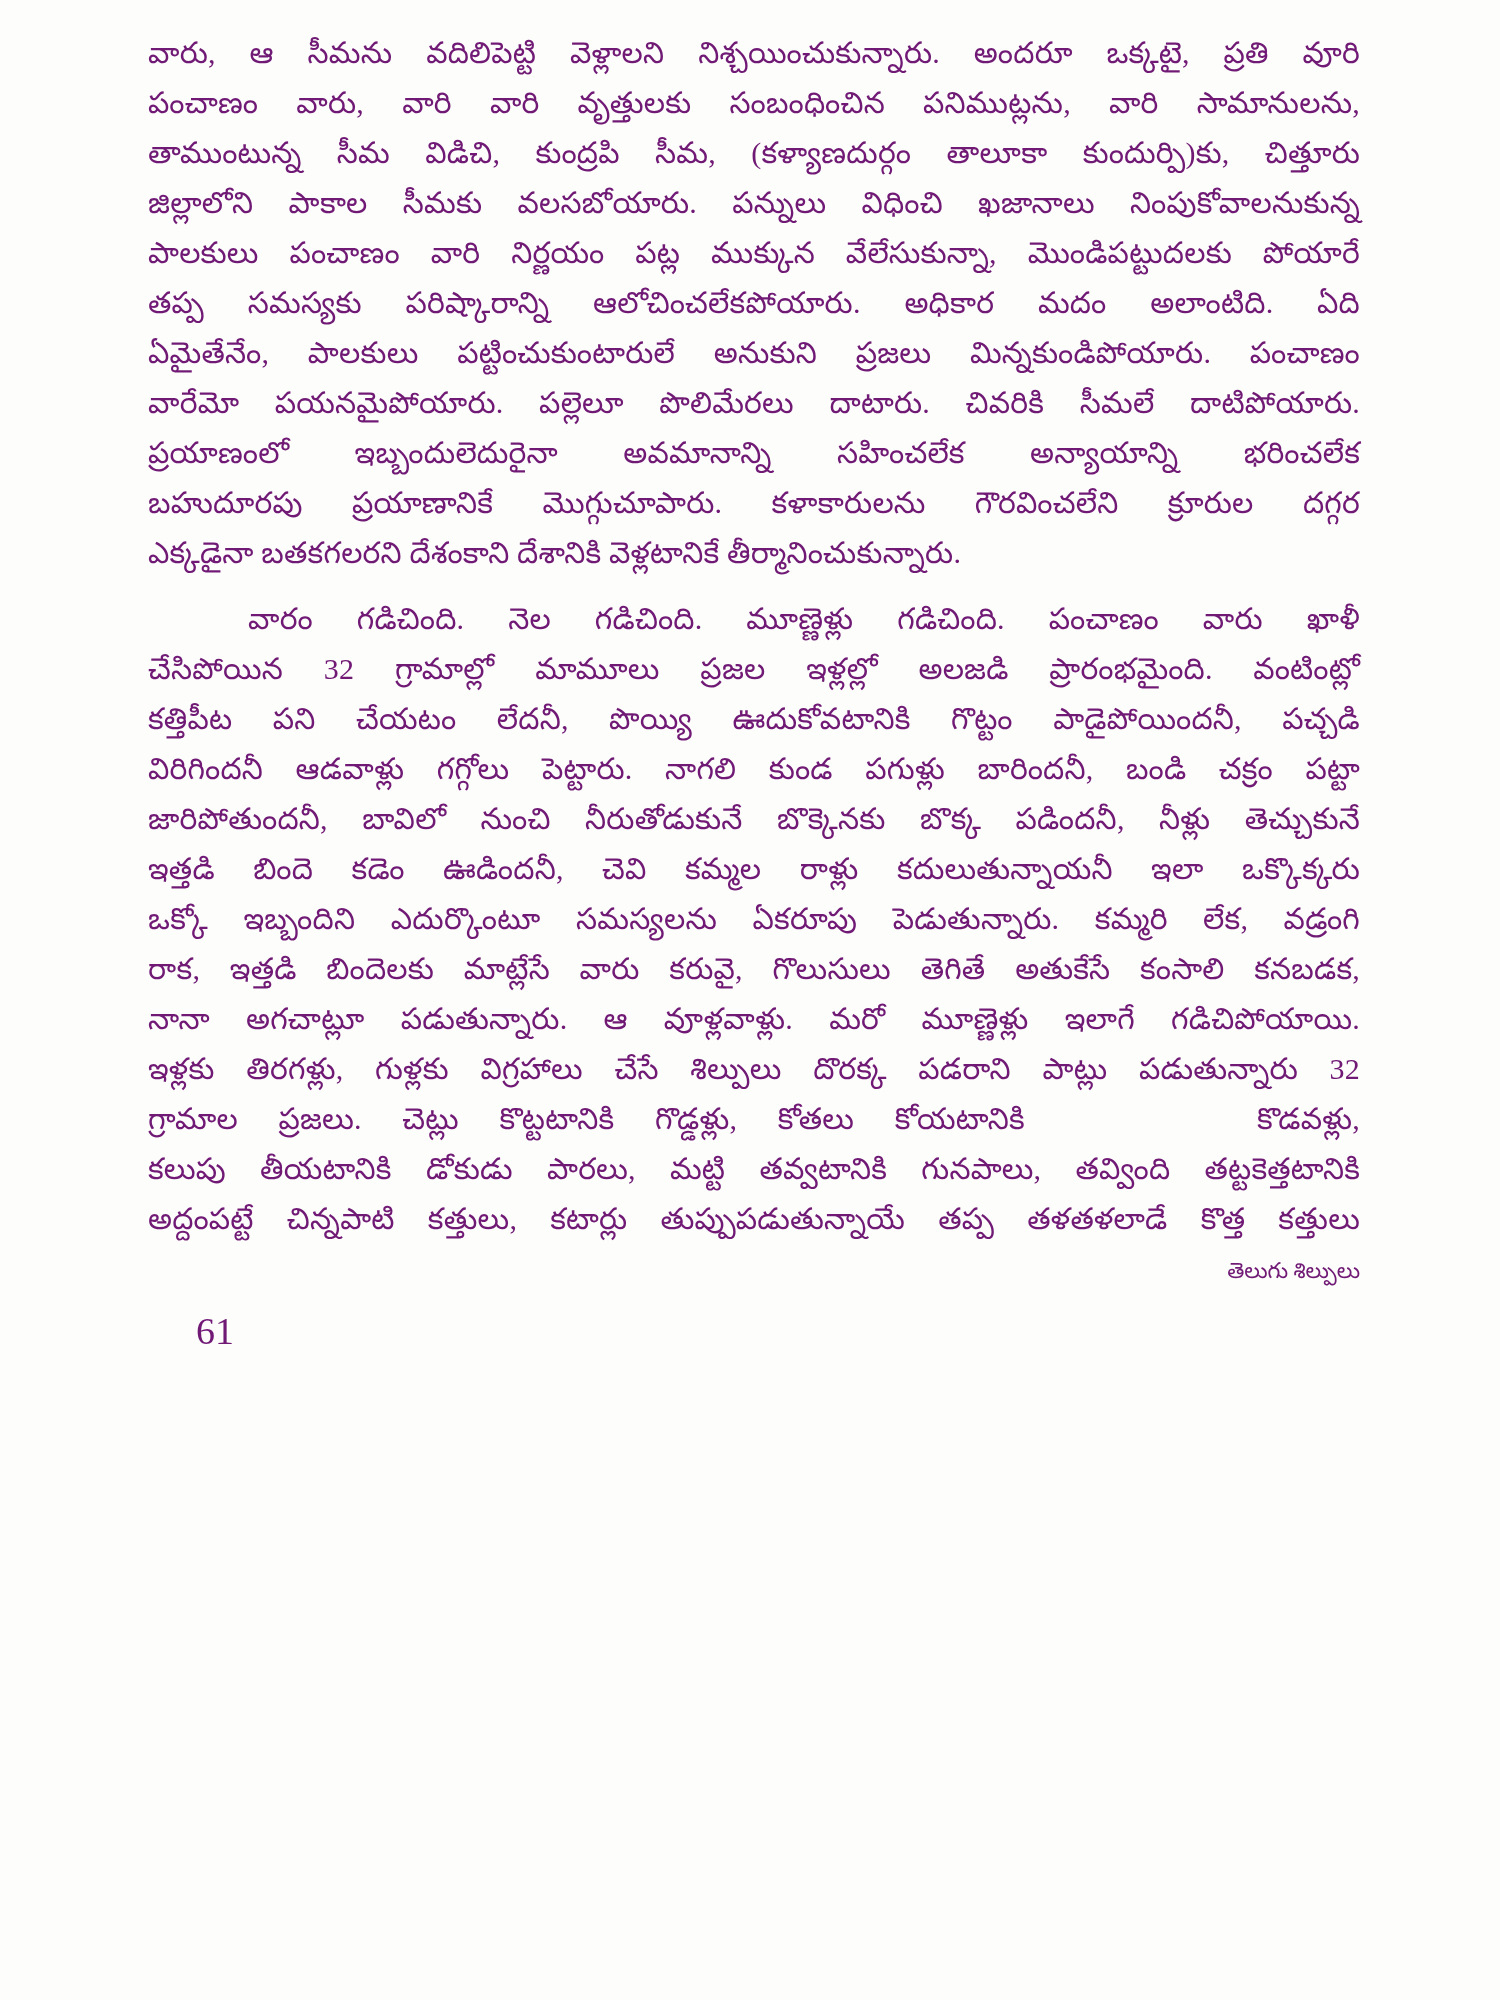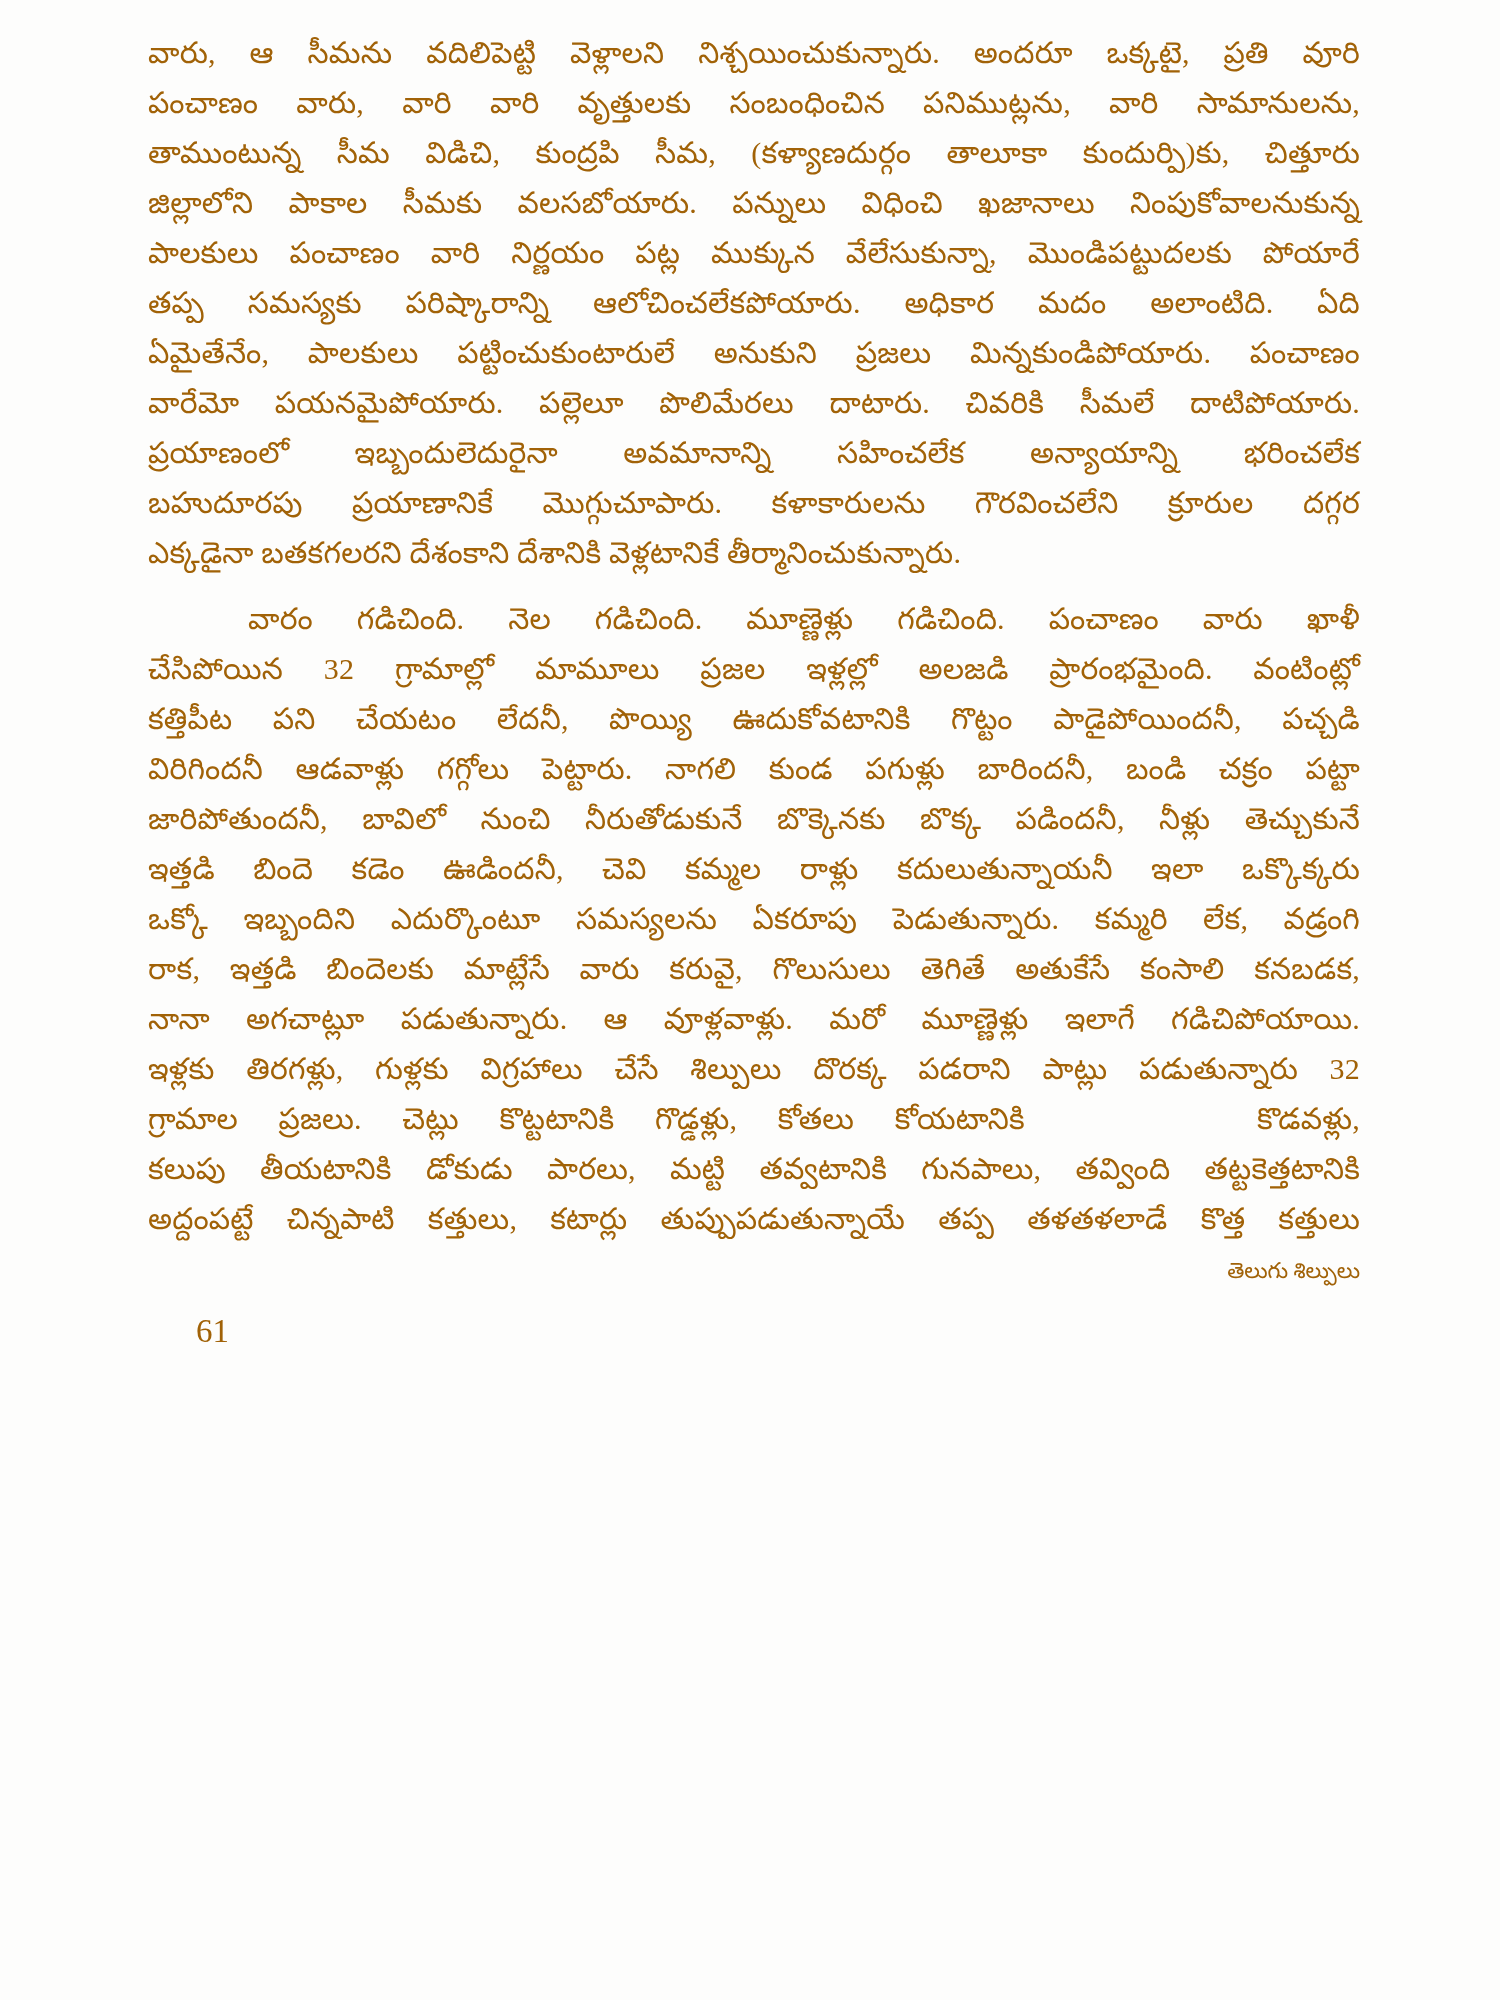--- a/index.html
+++ b/index.html
@@ -6,21 +6,21 @@
     margin: 0;
     padding: 0;
     background: #e8e8e8;
   }
   .page {
     position: relative;
     width: 1500px;
     height: 2000px;
     margin: 0 auto;
     background: #fdfdfc;
-    color: #a16207;
+    color: #701a75;
     font-family: "Liberation Serif", "DejaVu Serif", serif;
     overflow: hidden;
     box-sizing: border-box;
   }
   .text-block {
     position: absolute;
     left: 148px;
     top: 28px;
     width: 1212px;
   }
@@ -44,21 +44,21 @@
   .line.last {
     text-align-last: left;
   }
   .footer-line {
     font-size: 22px;
     line-height: 50px;
     text-align: right;
     margin-top: 2px;
   }
   .page-number {
-    font-size: 33px;
+    font-size: 38px;
     line-height: 50px;
     margin-top: 10px;
     margin-left: 48px;
   }
 </style>
 </head>
 <body>
 
 <div class="page">
   <div class="text-block">

